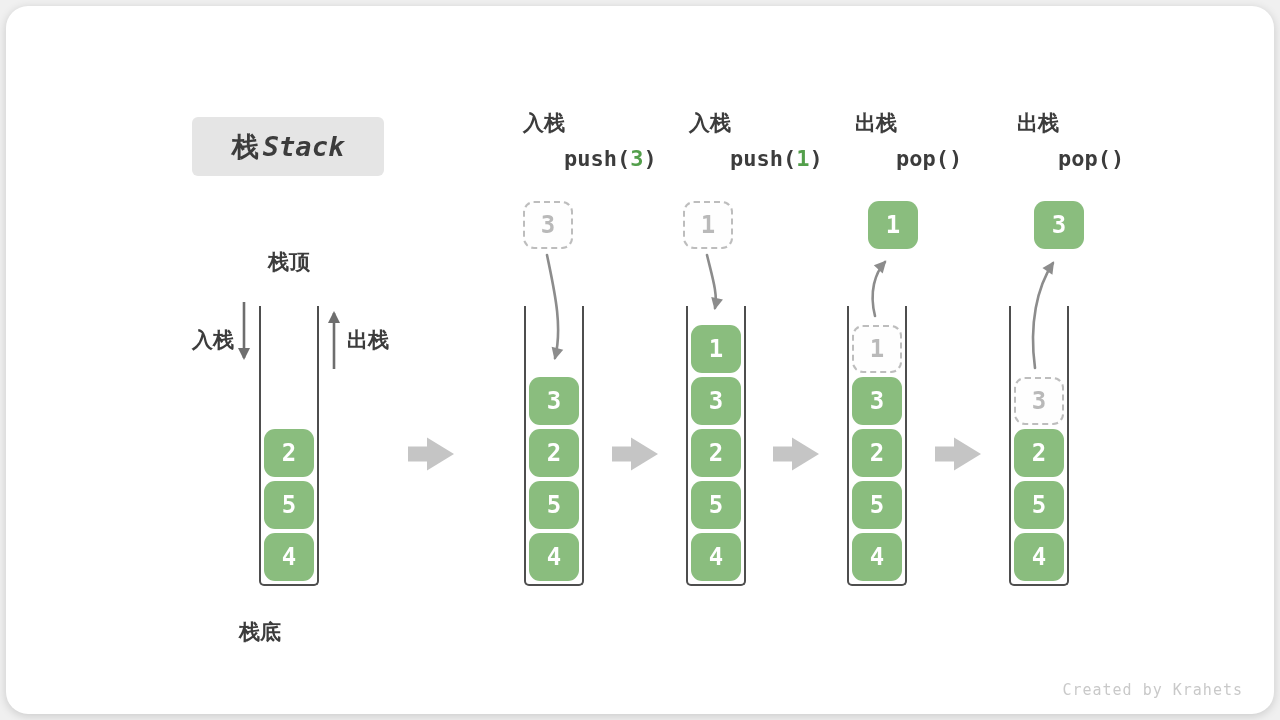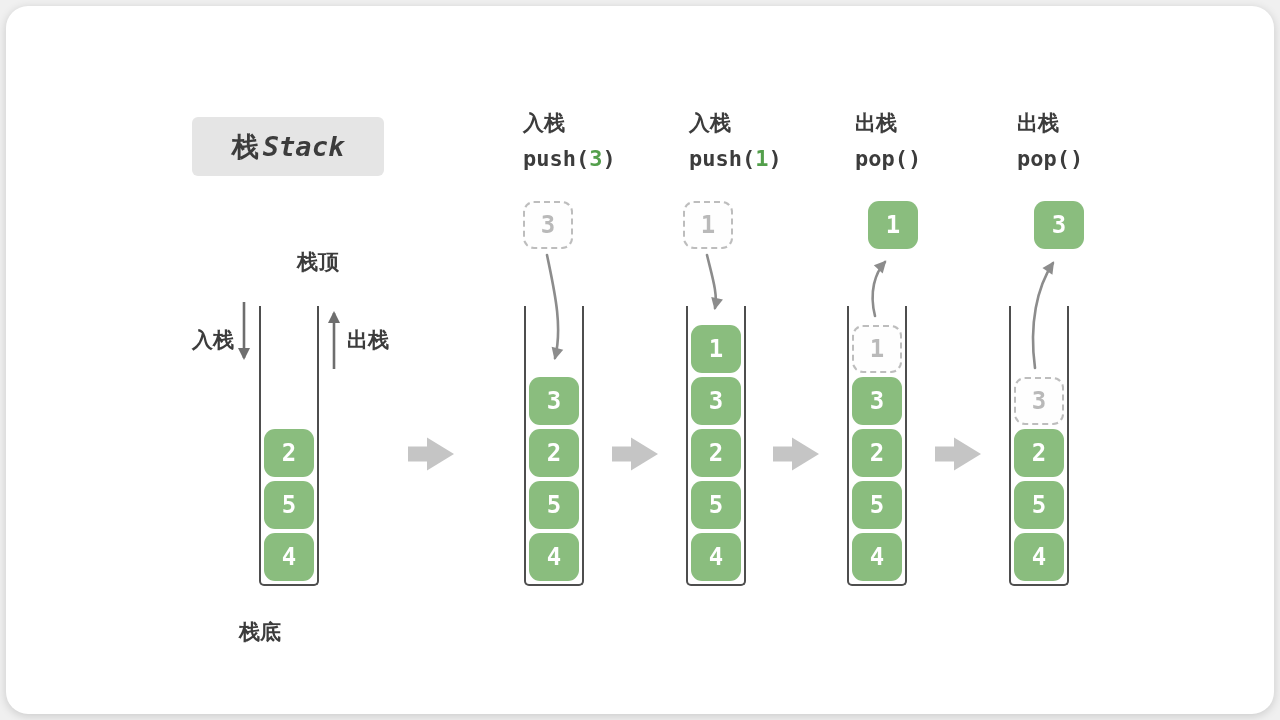--- a/index.html
+++ b/index.html
@@ -8,39 +8,39 @@
     box-shadow:0 2px 10px rgba(0,0,0,.16);}
   #stage{position:absolute;inset:0;}
 
   .title-box{position:absolute;left:186px;top:111px;width:192px;height:59px;
     background:var(--title-bg,#E5E5E5);border-radius:6px;display:flex;
     align-items:center;justify-content:center;color:var(--text-dark,#3C3C3C);
     font-size:27px;font-weight:bold;}
   .title-box .en{font-family:"DejaVu Sans Mono",monospace;margin-left:4px;font-weight:600;font-style:italic;}
 
   .cjk-label{position:absolute;font-size:21px;font-weight:bold;color:var(--text-dark,#3C3C3C);}
-  .lbl-top{left:233px;top:242px;width:100px;text-align:right;}
+  .lbl-top{left:233px;top:242px;width:100px;text-align:center;}
   .lbl-bottom{left:233px;top:612px;width:100px;}
   .lbl-push{left:138px;top:320px;width:90px;text-align:right;}
   .lbl-pop{left:341px;top:320px;width:90px;text-align:left;}
 
   .stack-container{position:absolute;width:60px;height:280px;box-sizing:border-box;
     border-left:2px solid #4E4E4E;border-right:2px solid #4E4E4E;
     border-bottom:2px solid #4E4E4E;border-radius:0 0 5px 5px;background:transparent;}
 
   .cell{position:absolute;width:50px;height:48px;border-radius:11px;box-sizing:border-box;
     display:flex;align-items:center;justify-content:center;
     font-family:"DejaVu Sans Mono",monospace;font-size:24px;font-weight:bold;}
   .cell.solid{background:var(--box-green,#8ABD7E);color:#ffffff;}
   .cell.dashed{border:2px dashed var(--dashed-gray,#BDBDBD);color:#B9B9B9;background:#FEFEFE;}
 
   .step-header{position:absolute;top:106px;color:var(--text-dark,#3C3C3C);}
   .step-header .zh{font-size:21px;font-weight:600;line-height:1;}
   .step-header .code{margin-top:15px;font-family:"DejaVu Sans Mono",monospace;
-    font-size:22px;font-weight:600;line-height:1;}
+    font-size:22px;font-weight:600;line-height:1;margin-left:41px;}
   .step-header .code .green{color:var(--code-green,#539F4B);}
 
   .watermark{position:absolute;left:0;top:675px;width:1237px;text-align:right;
     font-family:"DejaVu Sans Mono",monospace;font-size:15px;color:#C9C9C9;letter-spacing:1px;}
 
   svg.overlay{position:absolute;left:0;top:0;width:1280px;height:720px;pointer-events:none;}
   .curve{fill:none;stroke:var(--arrow-gray,#8C8C8C);stroke-width:2.6;stroke-linecap:round;}
   .vline{fill:none;stroke:#6E6E6E;stroke-width:2.6;}
   .block-arrow{fill:var(--block-arrow-gray,#C5C5C5);}
   #ah path{fill:var(--arrow-gray,#8C8C8C);}
@@ -79,20 +79,21 @@
       <path class="curve" d="M 701 249 C 706 270 712 288 709 302" marker-end="url(#ah)"></path>
       <path class="curve" d="M 869 310 C 863 286 869 267 879 256" marker-end="url(#ah)"></path>
       <path class="curve" d="M 1029 362 C 1023 318 1031 281 1047 257" marker-end="url(#ah)"></path>
 
       <polygon class="block-arrow" points="402,440.5 421,440.5 421,431.5 448,448 421,464.5 421,455.5 402,455.5"></polygon>
       <polygon class="block-arrow" points="606,440.5 625,440.5 625,431.5 652,448 625,464.5 625,455.5 606,455.5"></polygon>
       <polygon class="block-arrow" points="767,440.5 786,440.5 786,431.5 813,448 786,464.5 786,455.5 767,455.5"></polygon>
       <polygon class="block-arrow" points="929,440.5 948,440.5 948,431.5 975,448 948,464.5 948,455.5 929,455.5"></polygon>
     </svg>
 
+    <div class="watermark">Created by Krahets</div>
   <div class="stack-container" style="left: 253px; top: 300px;"></div>
       <div class="cell solid" style="left: 258px; top: 423px;">2</div>
       <div class="cell solid" style="left: 258px; top: 475px;">5</div>
       <div class="cell solid" style="left: 258px; top: 527px;">4</div>
       <div class="stack-container" style="left: 518px; top: 300px;"></div>
       <div class="cell solid" style="left: 523px; top: 371px;">3</div>
       <div class="cell solid" style="left: 523px; top: 423px;">2</div>
       <div class="cell solid" style="left: 523px; top: 475px;">5</div>
       <div class="cell solid" style="left: 523px; top: 527px;">4</div>
       <div class="cell dashed" style="left: 517px; top: 195px;">3</div>

